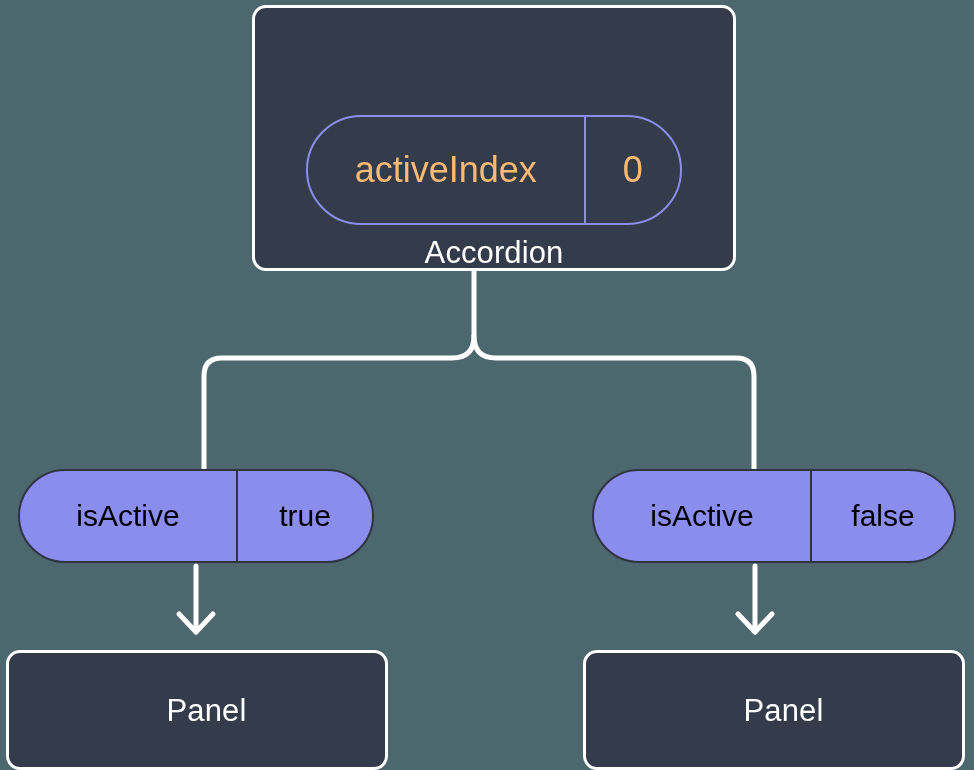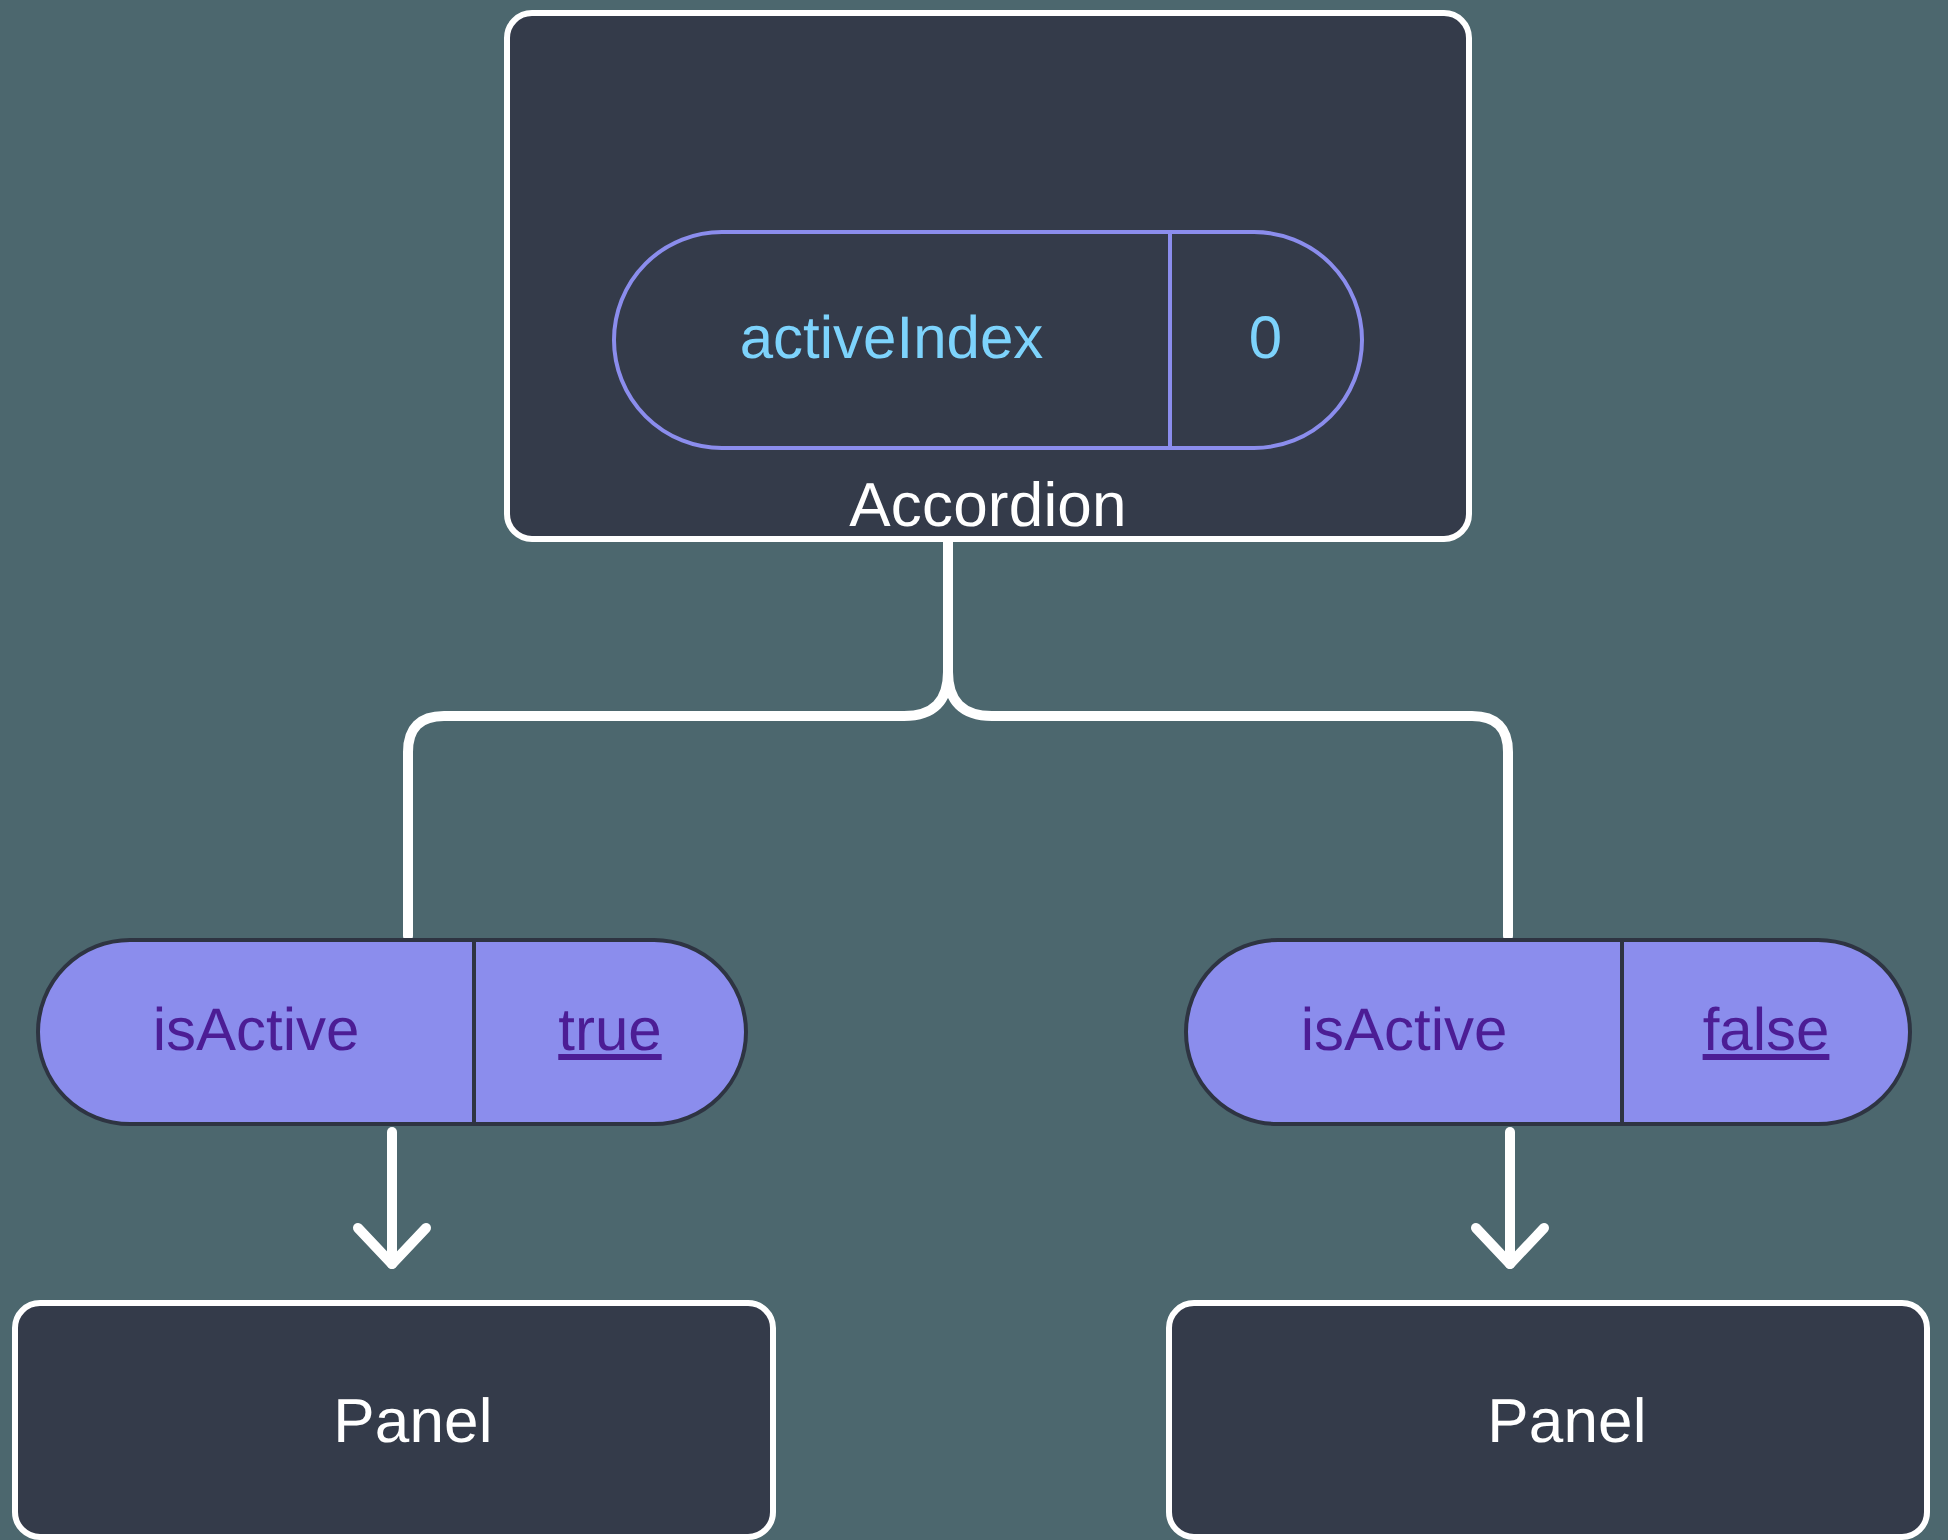--- a/index.html
+++ b/index.html
@@ -92,40 +92,39 @@
     line-height: 1;
   }
 
   
   .pill-outline {
     border: 2px solid #8b8ded;
     background: transparent;
   }
   .pill-outline .pill-key,
   .pill-outline .pill-value {
-    color: #7dd3fc;
-    font-size: 30px;
+    color: #fdba74;
+    font-size: 36px;
   }
   .pill-outline .pill-value {
     border-left: 2px solid #8b8ded;
   }
 
   
   .pill-filled {
     border: 2px solid #2e3442;
     background: #8b8ded;
   }
   .pill-filled .pill-key,
   .pill-filled .pill-value {
-    color: #4c1d95;
+    color: #000000;
     font-size: 30px;
   }
   .pill-filled .pill-value {
     border-left: 2px solid #2e3442;
-    text-decoration: underline;
   }
 
   #pill-active-index {
     left: 306px;
     top: 115px;
     width: 376px;
     height: 110px;
   }
   #pill-active-index .pill-key   { width: 280px; }
   #pill-active-index .pill-value { width: 96px;  }

